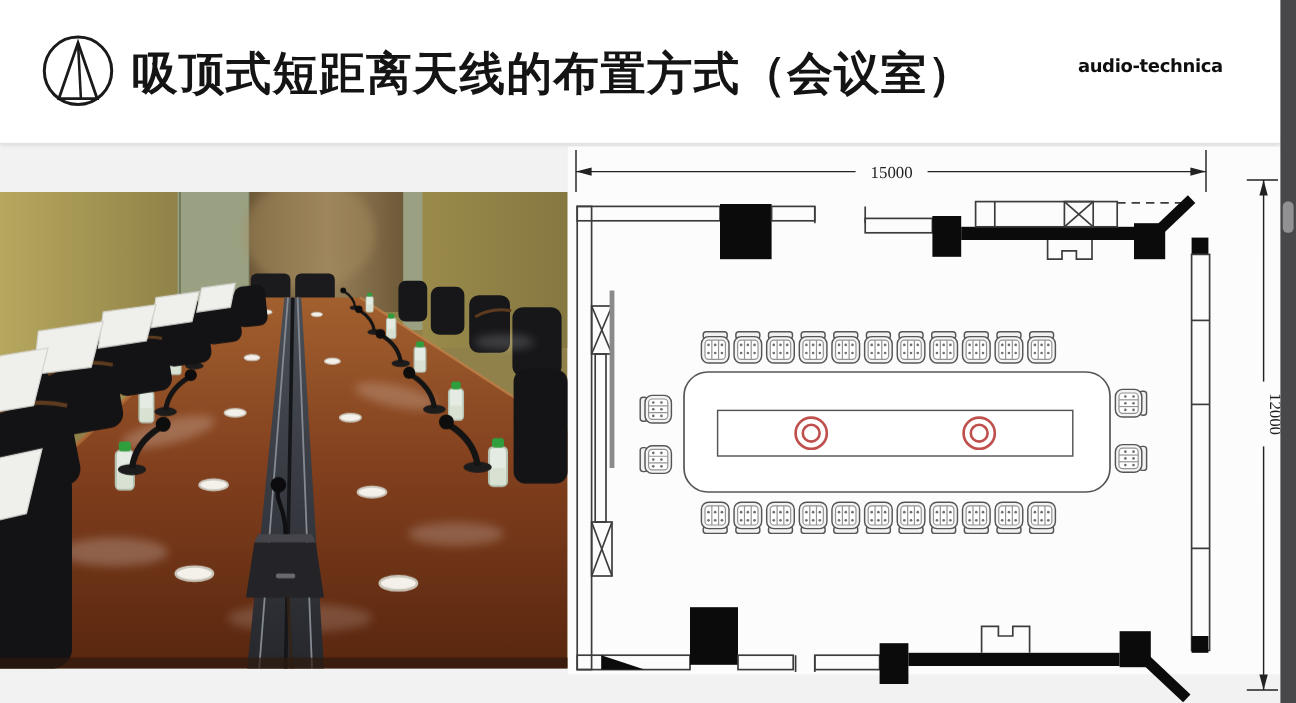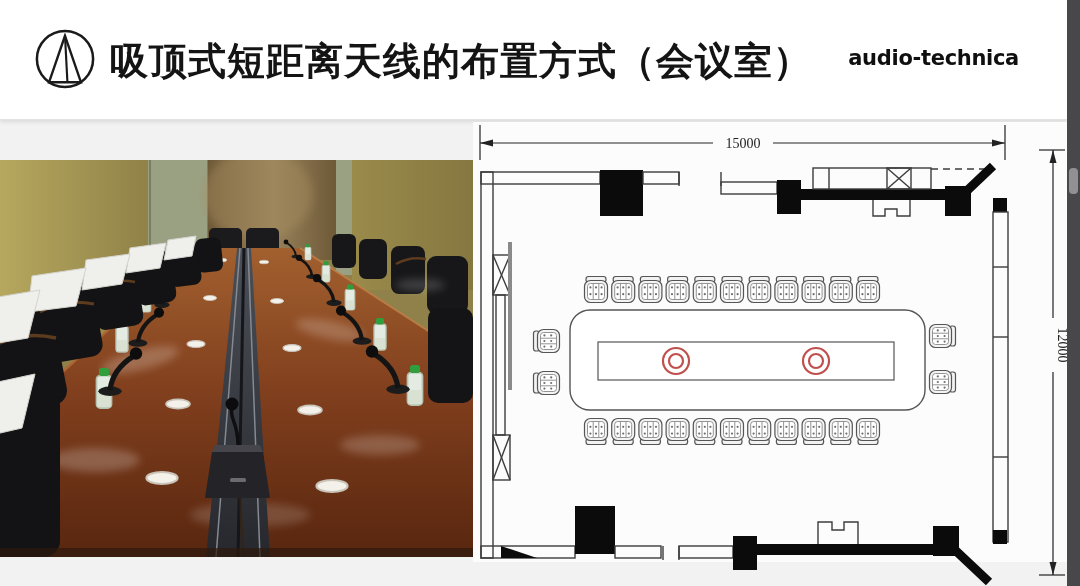--- a/index.html
+++ b/index.html
@@ -11,21 +11,21 @@
   .header{
     position:absolute;left:0;top:0;width:1067px;height:119px;background:#ffffff;
     border-bottom:1px solid #e3e3e3;box-shadow:0 2px 4px rgba(0,0,0,.10);
   }
   .at-logo{position:absolute;left:34px;top:28px;width:62px;height:62px;}
   .slide-title{
     position:absolute;left:110px;top:36px;font-size:38px;font-weight:600;color:#141414;
     letter-spacing:1px;white-space:nowrap;font-family:"DejaVu Sans","Liberation Sans",sans-serif;
   }
   .brand{
-    position:absolute;right:48px;top:46px;font-size:21px;font-weight:700;color:#0f0f0f;
+    position:absolute;right:48px;top:46px;font-size:15px;font-weight:700;color:#0f0f0f;
     letter-spacing:-0.3px;font-family:"DejaVu Sans","Liberation Sans",sans-serif;
   }
   
   .photo-svg{position:absolute;left:0;top:160px;width:473px;height:397px;}
   .plan-svg{position:absolute;left:473px;top:122px;width:594px;height:464px;}
   
   .scrollbar{position:absolute;right:0;top:0;width:13px;height:586px;background:#48484b;}
   .scroll-thumb{position:absolute;left:2px;top:168px;width:9px;height:26px;border-radius:4px;background:#919194;}
   .dim-text{font-family:"Liberation Serif","DejaVu Serif",serif;font-size:14px;fill:#222;}
 </style>

